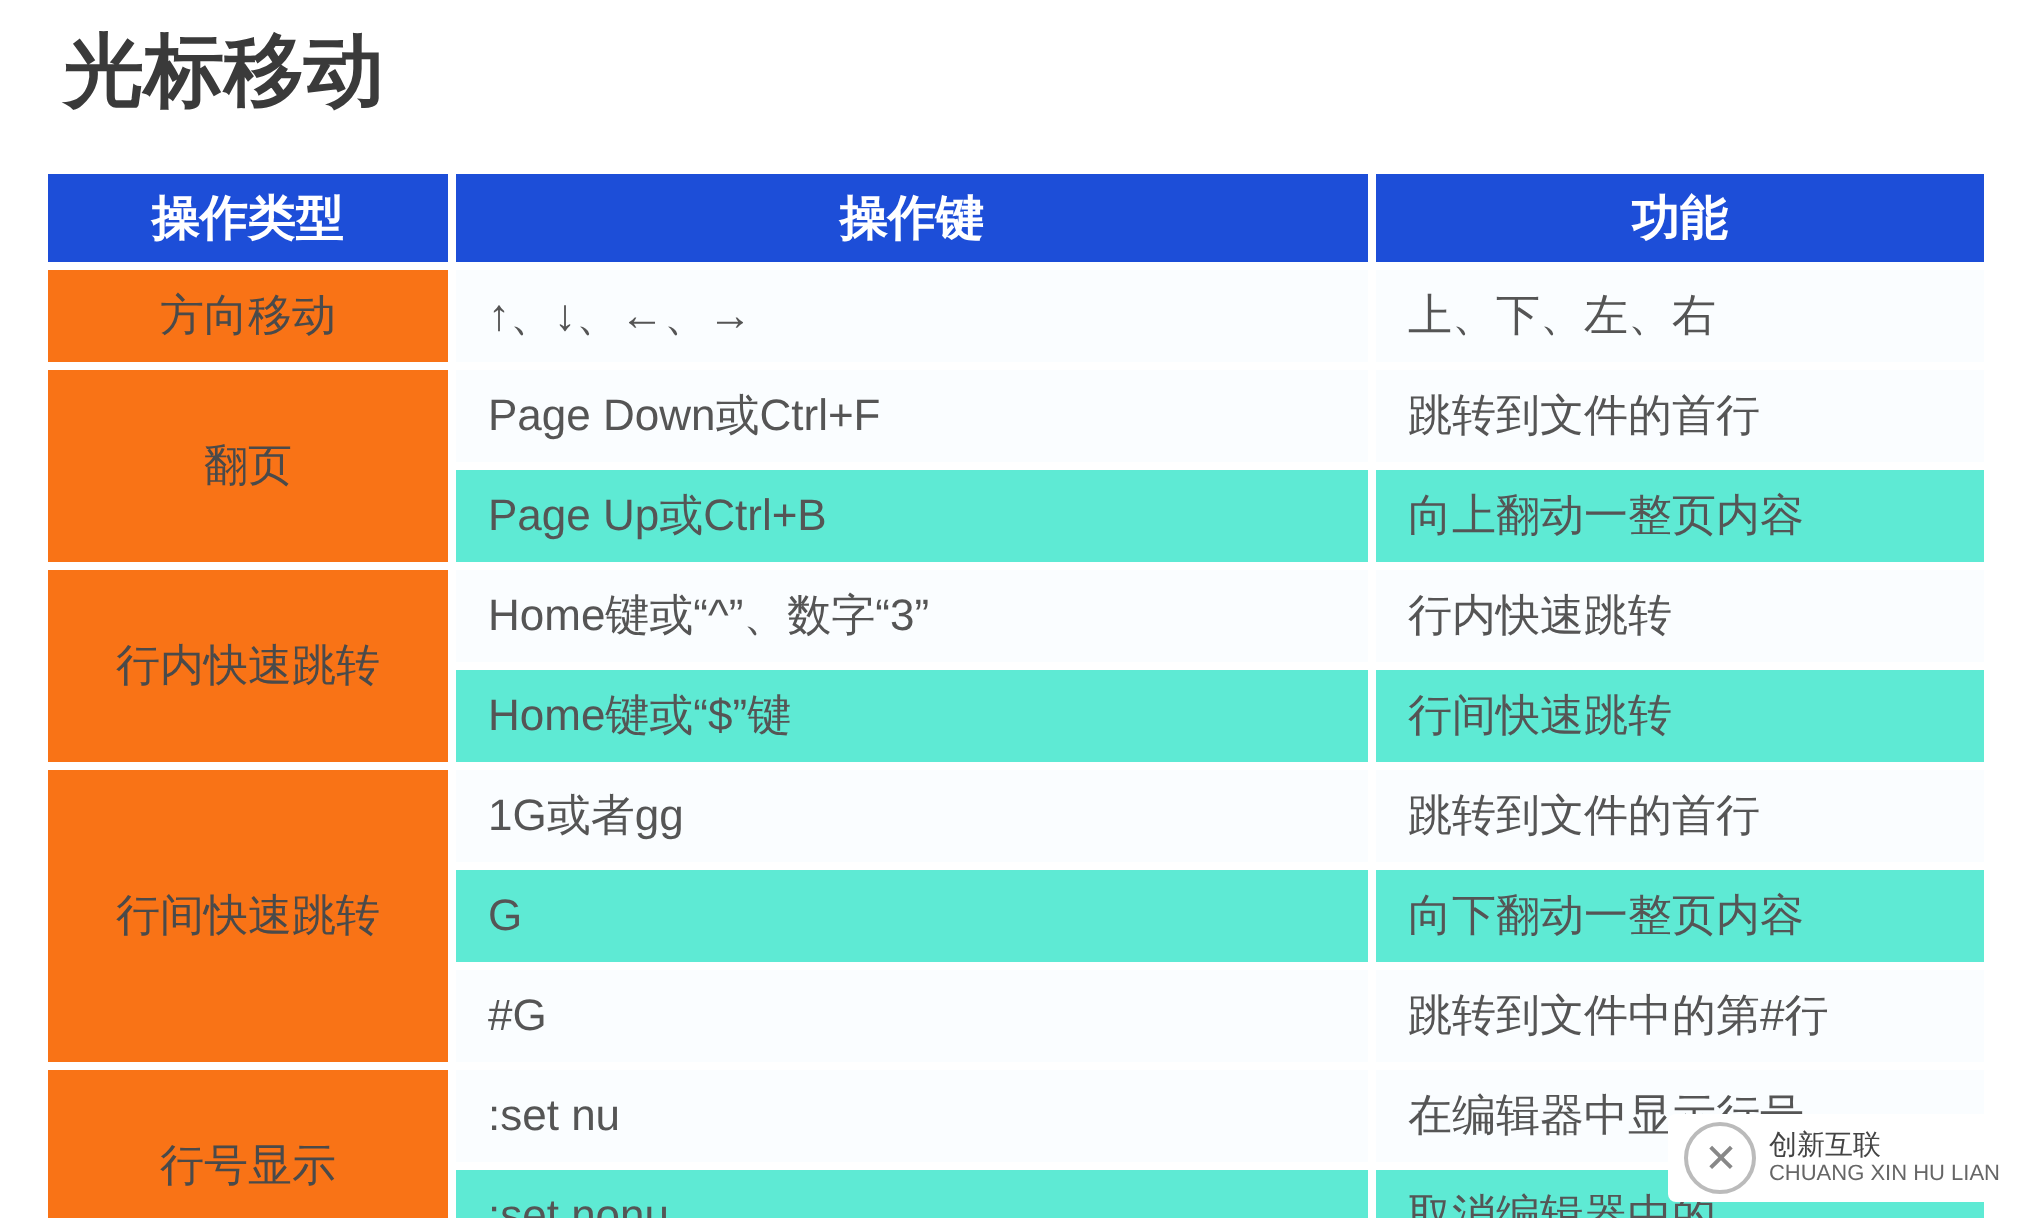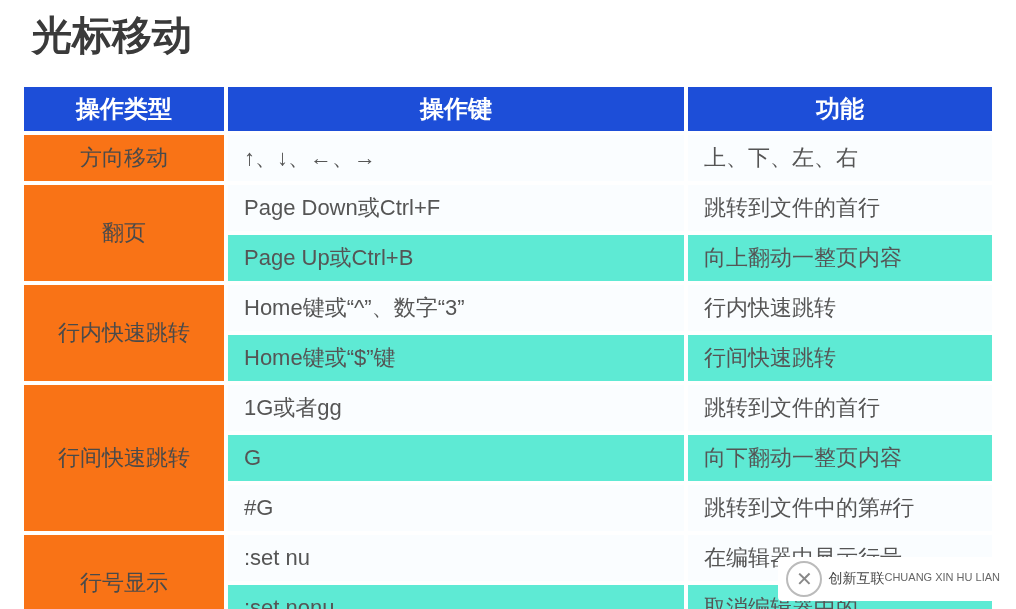--- a/index.html
+++ b/index.html
@@ -68,21 +68,21 @@
       border-radius: 50%;
       border: 2px solid #bbb;
       display: flex;
       align-items: center;
       justify-content: center;
       font-size: 20px;
       color: #888;
     }
     .logo-text {
       display: flex;
-      flex-direction: row;
+      flex-direction: column;
       font-size: 11px;
       color: #666;
       line-height: 1.1;
     }
     .logo-text .cn { font-size: 14px; color: #444; font-weight: 500; }
   </style>
 </head>
 <body>
 
 <h1 class="title">光标移动</h1>

